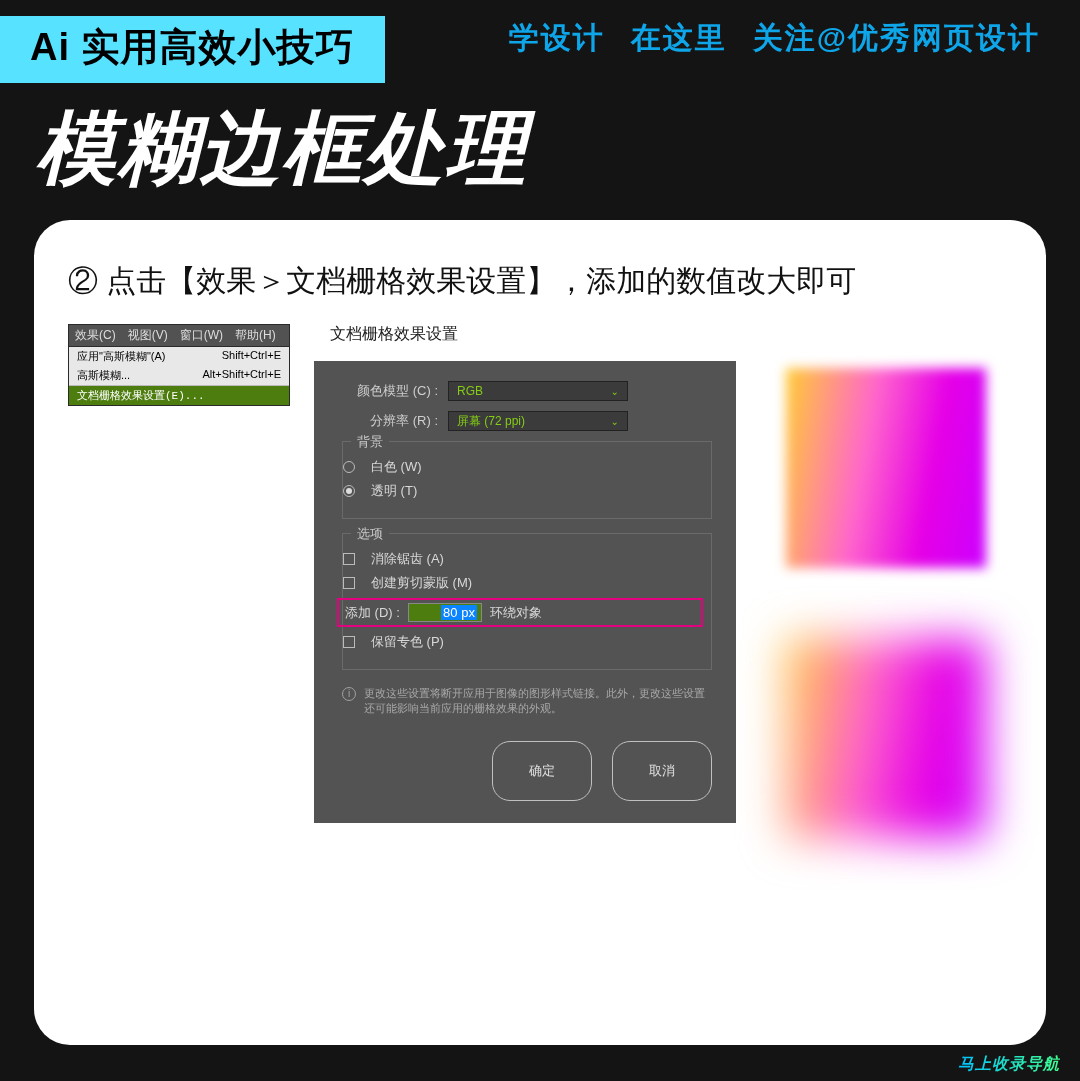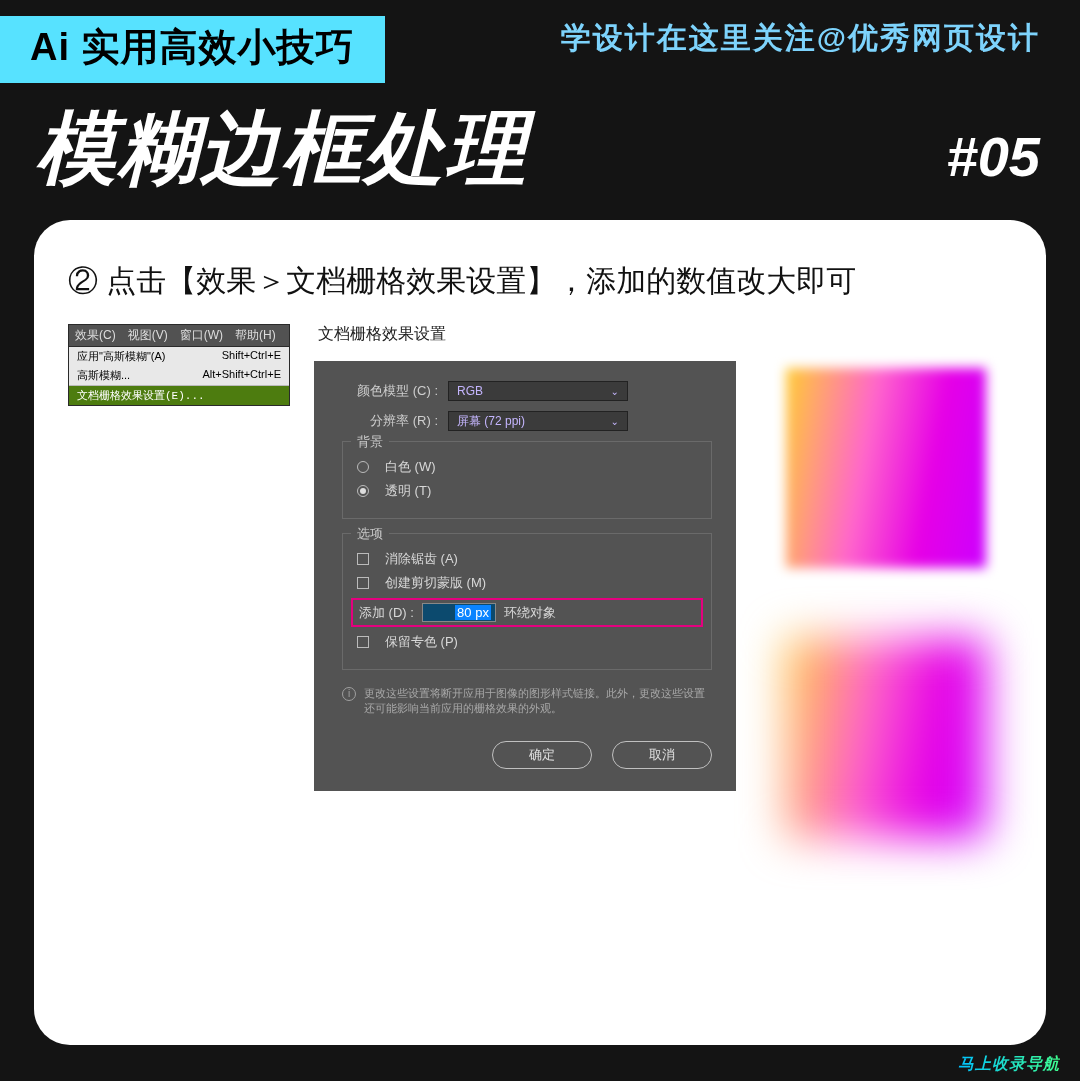--- a/index.html
+++ b/index.html
@@ -21,23 +21,24 @@
     font-size: 38px;
     color: #000;
     letter-spacing: 1px;
   }
   .header-right {
     position: absolute;
     top: 18px;
     right: 40px;
     font-size: 30px;
     font-weight: 800;
-    color: #7dd3fc;
+    color: #0ea5e9;
     letter-spacing: 2px;
     display: flex;
+    gap: 26px;
   }
   .title-row {
     position: absolute;
     top: 96px;
     left: 36px;
     right: 40px;
     display: flex;
     justify-content: space-between;
     align-items: baseline;
     color: #fff;
@@ -108,52 +109,52 @@
     color: #fff;
     font-family: Liberation Mono, monospace;
   }
   .divider { height: 1px; background: #bbb; }
   
   .dialog-col { flex: 0 0 auto; width: 422px; }
   .dialog-title {
     font-size: 16px;
     color: #222;
     margin-bottom: 16px;
-    margin-left: 4px;
+    margin-left: 16px;
   }
   .dialog {
     background: #535353;
     color: #d8d8d8;
     padding: 20px 24px 22px 28px;
     font-size: 13px;
   }
   .dlg-row {
     display: flex;
     align-items: center;
     margin-bottom: 10px;
     gap: 10px;
   }
   .dlg-label { width: 96px; text-align: right; color: #cfcfcf; }
   .dlg-select {
     background: #3b3b3b;
     border: 1px solid #222;
-    color: #c4b5fd;
+    color: #84cc16;
     padding: 2px 8px;
     width: 180px;
     height: 20px;
     font-size: 12px;
     display: flex;
     justify-content: space-between;
     align-items: center;
     gap: 40px;
   }
   .caret { font-size: 10px; }
   .fieldset {
     border: 1px solid #6a6a6a;
-    padding: 10px 14px 12px 14px;
+    padding: 10px 14px 12px 0;
     margin: 8px 0 14px 0;
     position: relative;
   }
   .legend {
     position: absolute;
     top: -9px; left: 8px;
     background: #535353;
     padding: 0 6px;
     color: #c8c8c8;
     font-size: 13px;
@@ -177,21 +178,21 @@
   .highlight-row {
     border: 2px solid #e4007f;
     padding: 3px 6px;
     display: flex;
     align-items: center;
     gap: 8px;
     margin: 6px -6px;
     text-align: right;
   }
   .num-input {
-    background: #0c4a6e;
+    background: #4d7c0f;
     color: #0030ff;
     padding: 1px 4px;
     width: 74px;
     font-size: 13px;
     border: 1px solid #888;
     display: inline-block;
   }
   .num-input .sel {
     background: #0a84ff;
     color: #fff;
@@ -217,21 +218,21 @@
   }
   .btn-row {
     display: flex;
     justify-content: flex-end;
     gap: 20px;
     margin-top: 24px;
   }
   .btn {
     border: 1.5px solid #c0c0c0;
     border-radius: 18px;
-    padding: 4px 0;
+    padding: 20px 0;
     width: 100px;
     text-align: center;
     color: #e0e0e0;
     font-size: 13px;
   }
   
   .swatches {
     flex: 1;
     display: flex;
     flex-direction: column;
@@ -270,21 +271,20 @@
 <body>
 
 <div class="banner">Ai 实用高效小技巧</div>
 <div class="header-right">
   <span>学设计</span>
   <span>在这里</span>
   <span>关注@优秀网页设计</span>
 </div>
 <div class="title-row">
   <div class="big-title">模糊边框处理</div>
-  <div class="tip-num">#05</div>
 </div>
 
 <div class="card">
   <div class="step">② 点击【效果＞文档栅格效果设置】，添加的数值改大即可</div>
 
   <div class="illus-row">
 
     <div class="menu-panel">
       <div class="menu-bar">
         <span>效果(C)</span>

